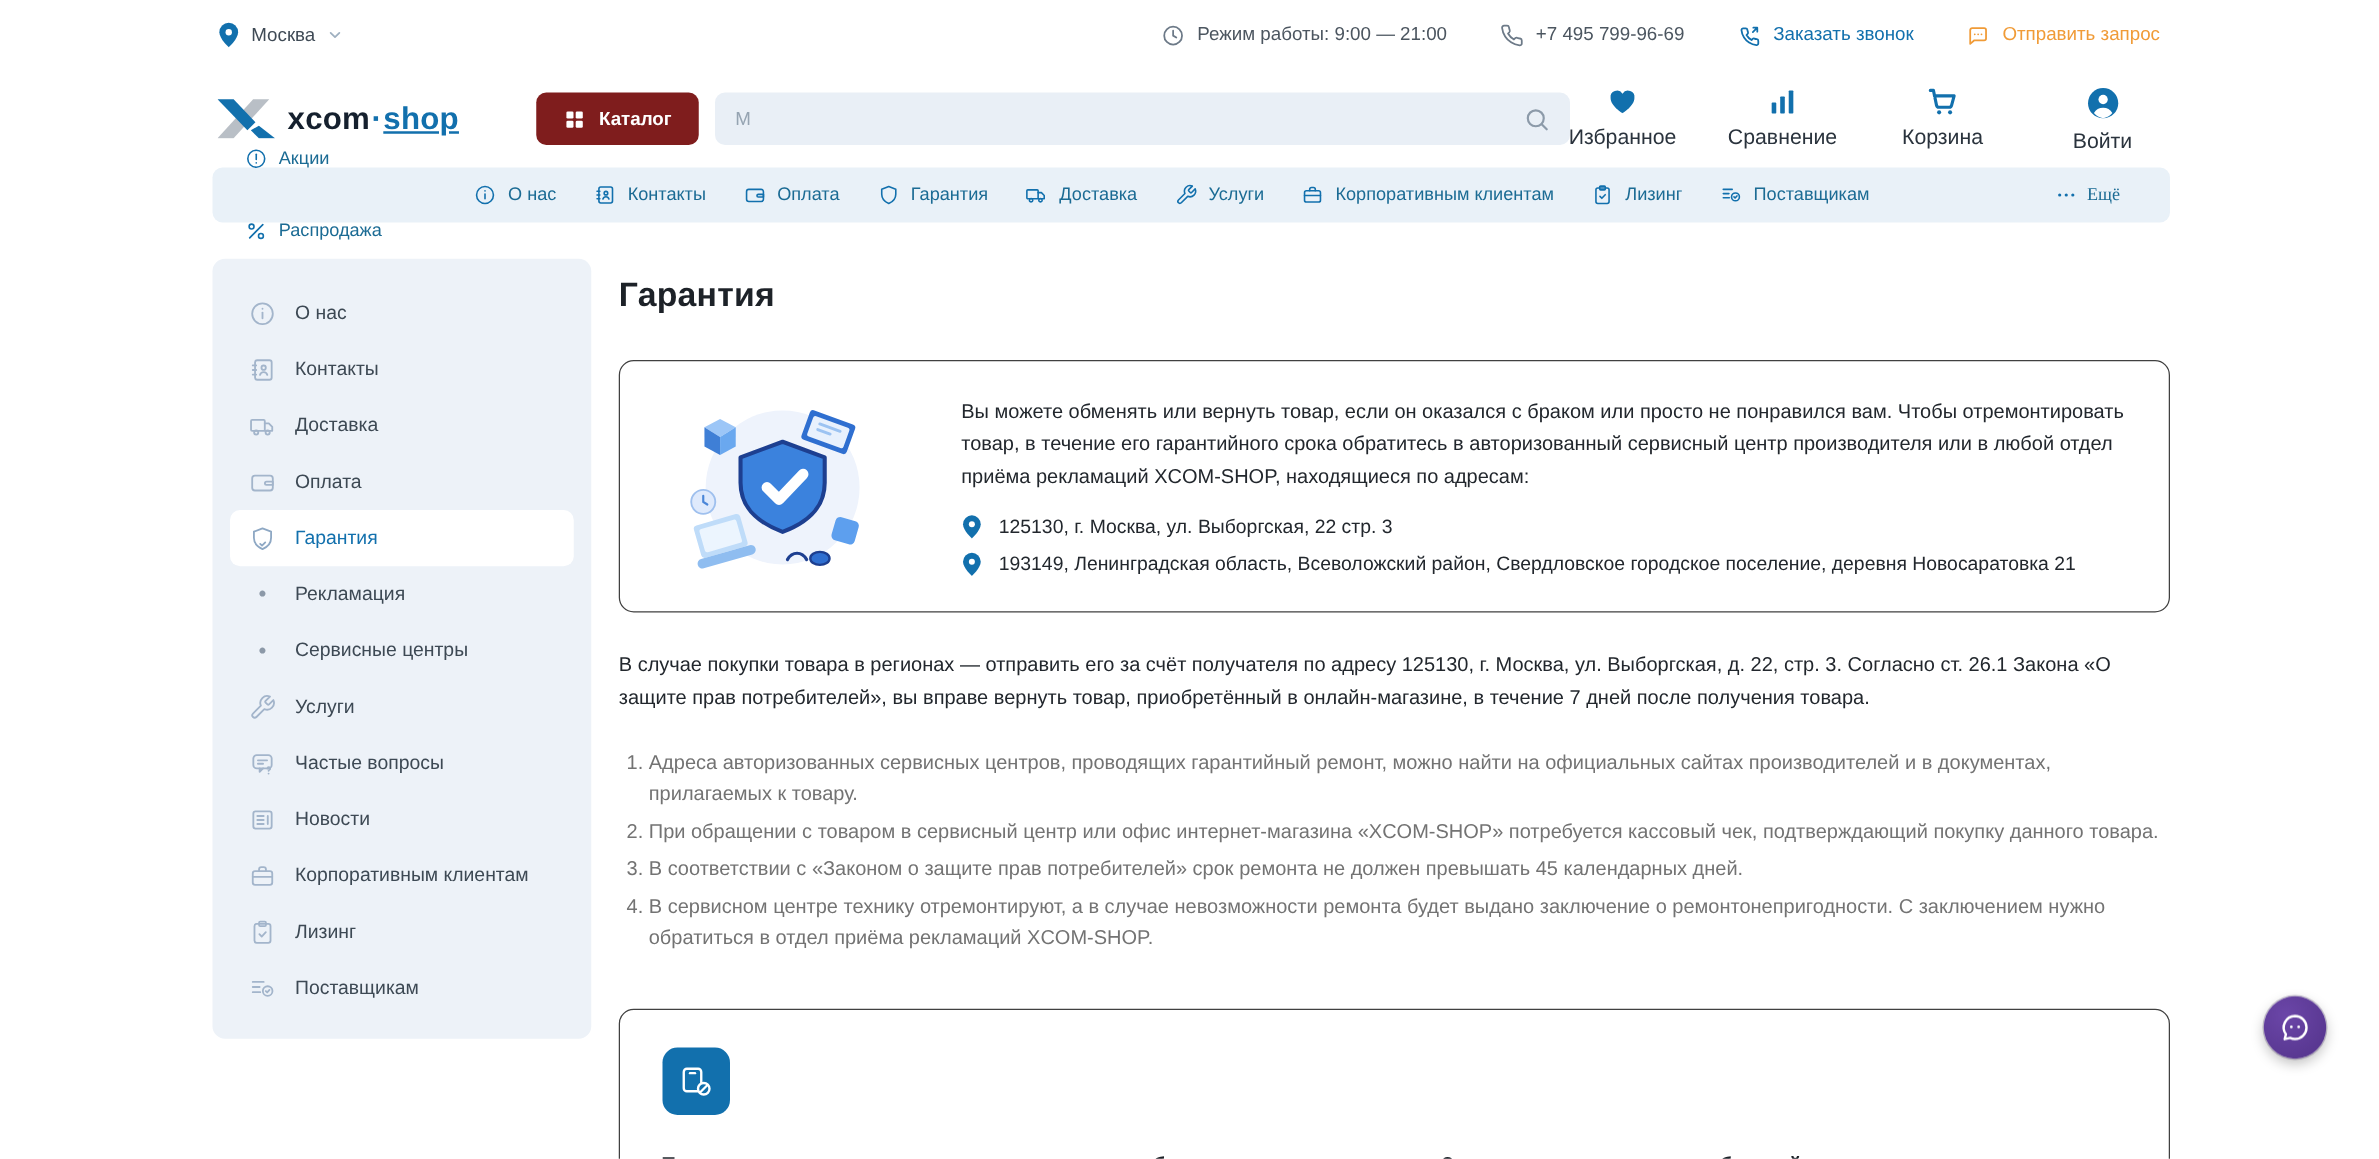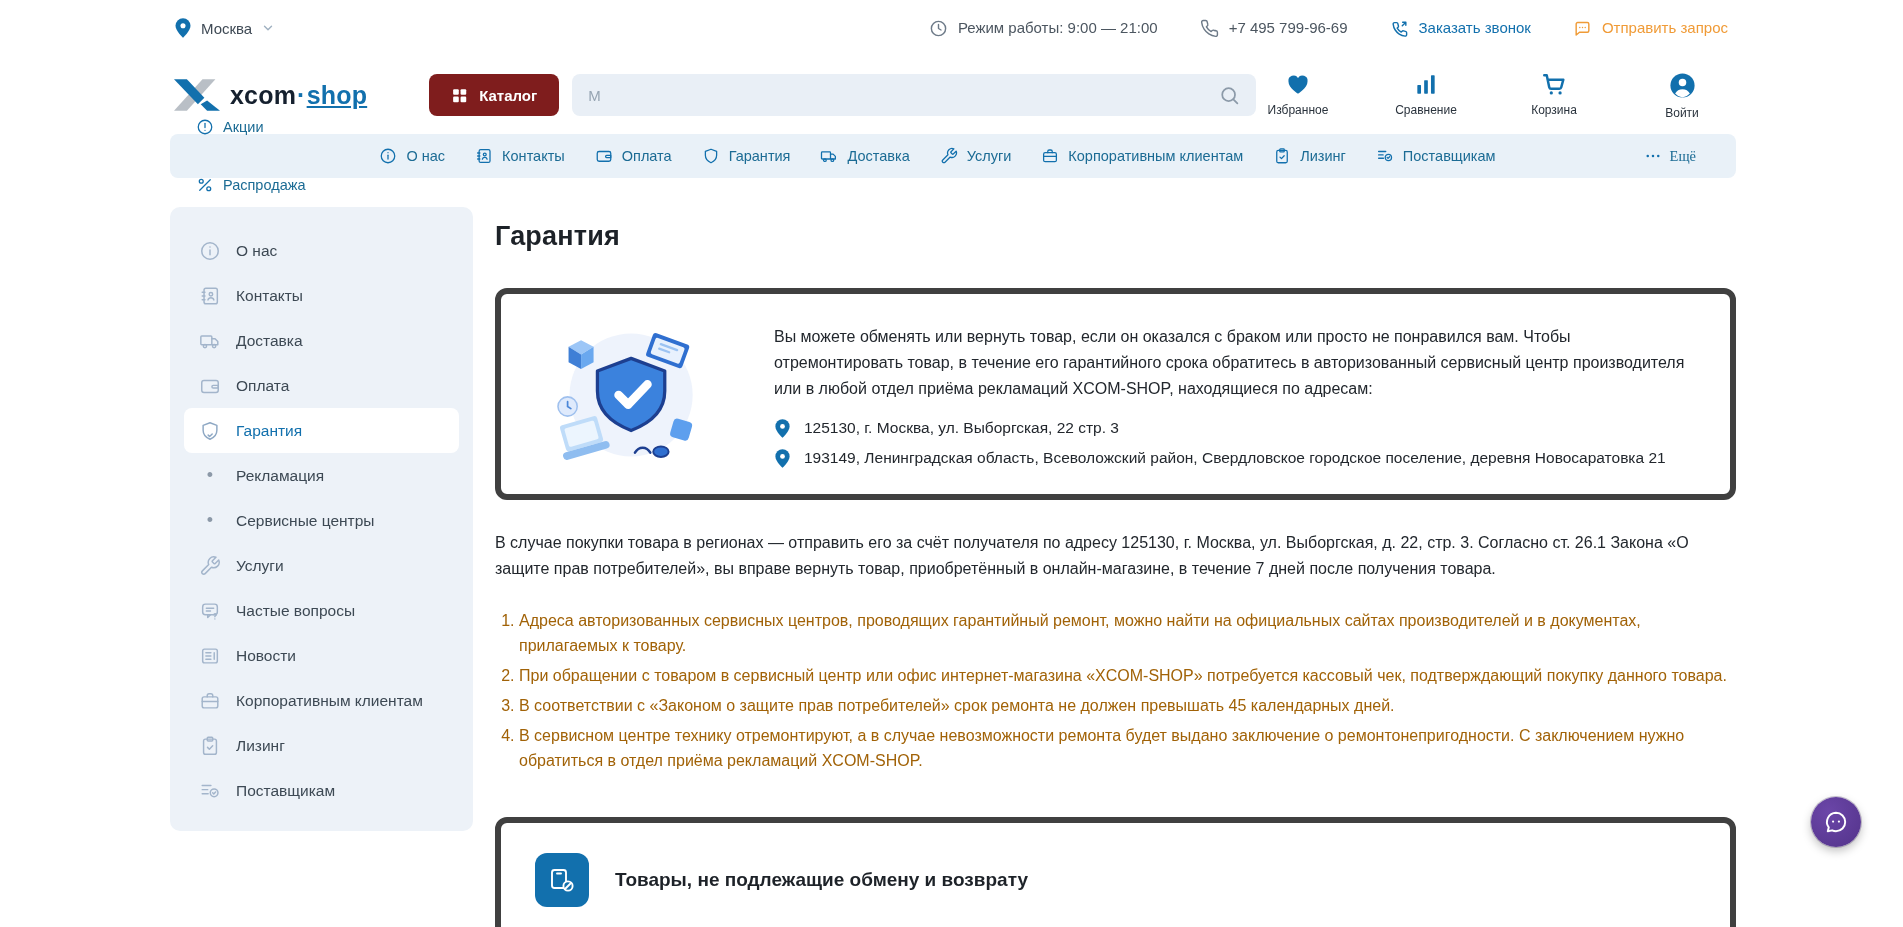--- a/index.html
+++ b/index.html
@@ -35,21 +35,21 @@
     font-weight:700; font-family:inherit; cursor:pointer; }
   .catalog-btn .ic { width:17px; height:17px; }
   .searchbox { margin-left:13px; width:767px; height:42px; background:#e9eff6; border-radius:8px;
     display:flex; align-items:center; padding:0 16px; }
   .searchbox input { flex:1; border:none; background:transparent; outline:none; font-size:15px;
     color:#96a4b2; font-family:inherit; }
   .searchbox .ic { width:21px; height:21px; color:#8c9aa9; cursor:pointer; }
   .header-actions { margin-left:auto; display:flex; align-items:flex-start; gap:44px; padding-right:12px; }
   .h-action { display:flex; flex-direction:column; align-items:center; gap:6px; width:84px; cursor:pointer; }
   .h-action .ic { width:26px; height:26px; color:#1270ad; }
-  .h-action .lbl { font-size:12px; color:#2a333d;text-align:right; }
+  .h-action .lbl { font-size:17px; color:#2a333d;text-align:right; }
 
   
   .navstrip { height:44px; background:#e9f1f8; border-radius:8px; display:flex; align-items:center;
     padding:0 26px; font-size:14.5px; color:#1b6b94; font-weight:500; }
   .nav-item { display:flex; align-items:center; gap:9px; white-space:nowrap; }
   .nav-item .ic { width:18px; height:18px; color:#1270ad; }
   .nav-promo { display:flex; gap:40px;flex-direction:column; }
   .nav-main { display:flex; gap:30px; margin-left:74px; }
   .nav-more { display:flex; align-items:center; gap:8px; margin-left:auto; padding-right:14px; color:#1b6b94;font-family:Liberation Serif, serif; }
   .nav-more .ic { width:18px; height:18px; color:#1270ad; }
@@ -60,32 +60,32 @@
   .sb-item { height:45px; display:flex; align-items:center; gap:15px; padding:0 14px 0 29px;
     font-size:15.5px; color:#3d4954; cursor:pointer; }
   .sb-item .ic { width:22px; height:22px; color:#a3b5cb; }
   .sb-item.selected { background:#fff; margin:0 14px; padding-left:15px; border-radius:8px;
     color:#1270ad; font-weight:500; }
   .sb-item .dot-bullet { width:22px; display:flex; justify-content:center; color:#8c99a8; font-size:18px; }
 
   .main { flex:1; min-width:0; }
   .page-title { font-size:27px; font-weight:700; color:#1d2228; margin-top:14px; letter-spacing:.2px; }
 
-  .card { background:#fff; border:6px solid #404040; border-radius:12px;align-items:center; }
+  .card { background:#fff; border:1px solid #404040; border-radius:12px; }
   .warranty-card { margin-top:36px; padding:24px 30px; display:flex; gap:38px; }
   .illustration { flex:0 0 205px; height:152px; }
   .warranty-text { flex:1; padding-top:4px; }
   .intro { font-size:16px; line-height:26px; font-weight:500; color:#22272d; }
   .addresses { margin-top:16px; display:flex; flex-direction:column; gap:9px; }
   .addr { display:flex; align-items:center; gap:13px; font-size:15.5px; font-weight:500; color:#22272d; }
   .addr .ic { width:17px; height:21px; color:#1270ad; }
 
   .region-note { margin-top:30px; font-size:16px; line-height:26px; color:#22272d; max-width:1225px; }
   ol.rules { margin-top:26px; padding-left:24px; }
-  ol.rules li { font-size:16px; line-height:25px; color:#a16207; margin-bottom:5px; }
+  ol.rules li { font-size:16px; line-height:25px; color:#737373; margin-bottom:5px; }
 
   .nonreturn-card { margin-top:44px; padding:30px 34px; height:320px; }
   .nr-head { display:flex; align-items:center; gap:26px; }
   .nr-icon { width:54px; height:54px; background:#1270ad; border-radius:12px; display:flex;
     align-items:center; justify-content:center; }
   .nr-icon svg { width:30px; height:30px; }
   .nr-title { font-size:19px; font-weight:700; color:#1d2228; }
   .nr-subtitle { margin-top:32px; font-size:16px; font-weight:700; color:#1d2228; }
 
   
@@ -544,21 +544,20 @@
       <div class="card nonreturn-card">
         <div class="nr-head">
           <span class="nr-icon">
             <svg viewBox="0 0 30 30" fill="none" stroke="#fff" stroke-width="1.9" stroke-linecap="round" stroke-linejoin="round">
               <rect x="5" y="5" width="14" height="18" rx="2.5"></rect>
               <path d="M10 8.5h4"></path>
               <circle cx="21" cy="21" r="4.6" fill="#1270ad"></circle>
               <path d="M18 24l6-6"></path>
             </svg>
           </span>
-          <span class="nr-title">Товары, не подлежащие обмену и возврату</span>
         </div>
         <p class="nr-subtitle">Товары надлежащего качества, не подлежащие обмену и возврату согласно «Закону о защите прав потребителей»:</p>
 
       </div>
     </div>
   </div>
 </div>
 
 <button class="chat-btn">
   <svg viewBox="0 0 24 24">

